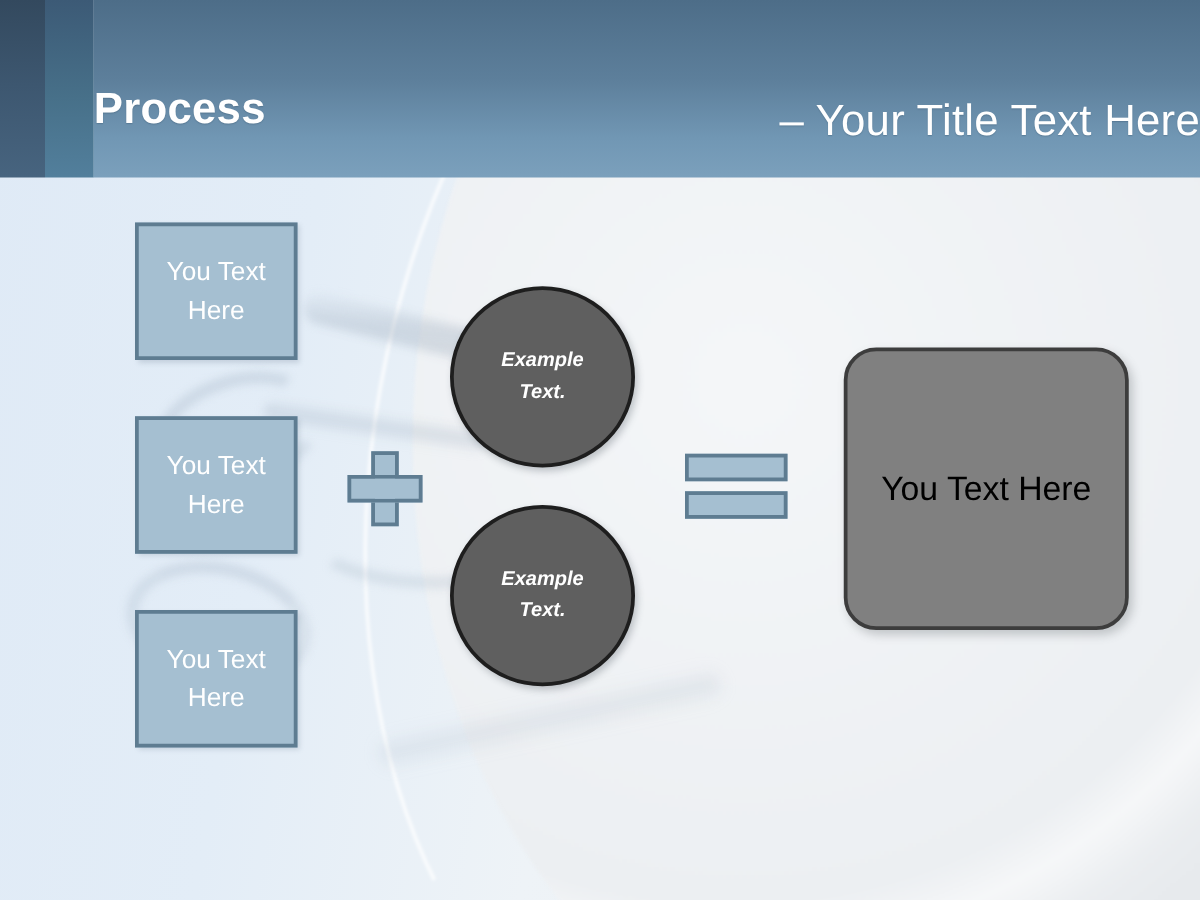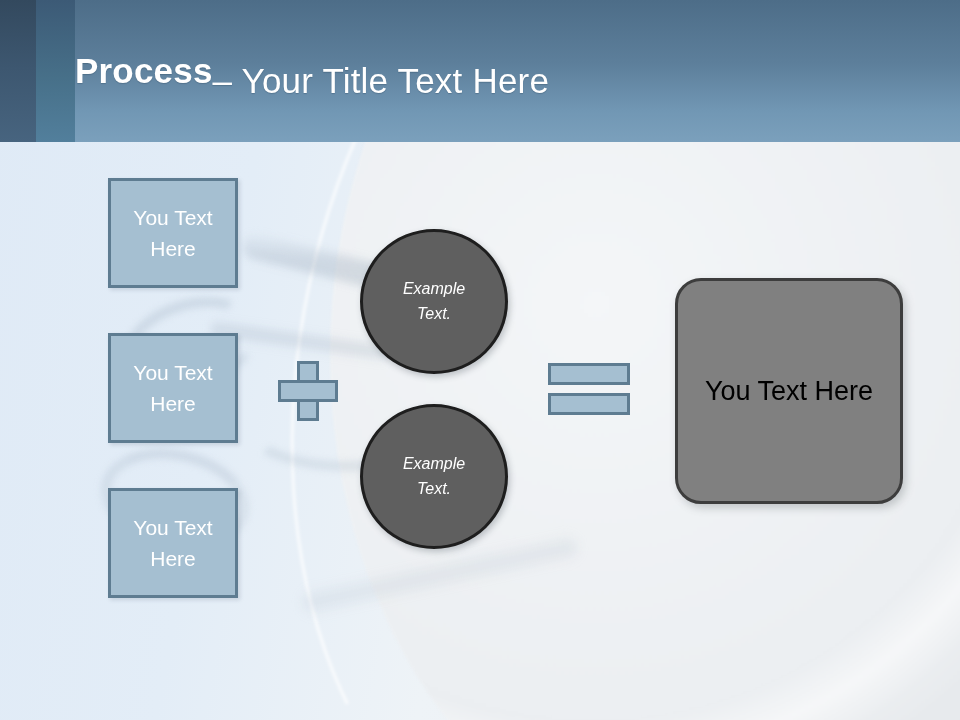--- a/index.html
+++ b/index.html
@@ -116,25 +116,25 @@
   }
   .band {
     position: absolute;
     top: 0; height: 142px;
   }
   .band-1 { left: 0;    width: 36px;  background: linear-gradient(180deg, #33495e 0%, #3d5770 48%, #47647f 100%); }
   .band-2 { left: 36px; width: 39px;  background: linear-gradient(180deg, #3c5a76 0%, #477089 55%, #527f9c 100%); }
   .band-3 { left: 75px; width: 885px; background: linear-gradient(180deg, #4d6d88 0%, #5d7f9b 45%, #7197b4 78%, #7ba0bc 100%); }
   .header-title {
     position: absolute;
-    left: 75px; top: 0;
+    left: 75px; top: 16px;
     width: 885px; height: 142px;
     display: flex;
     align-items: center;
-    justify-content: flex-start;
+    justify-content: space-between;
     color: #ffffff;
     font-size: 35px;
     letter-spacing: 0.2px;
     white-space: nowrap;
     text-shadow: 0 1px 1px rgba(20,40,60,0.22);
   }
   .title-strong { font-weight: bold; }
   .title-rest   { font-weight: normal; margin-top: 20px; }
 
   
@@ -166,21 +166,21 @@
     background: #5f5f5f;
     border: 3px solid #1e1e1e;
     box-sizing: border-box;
     display: flex;
     flex-direction: column;
     align-items: center;
     justify-content: center;
     text-align: center;
     color: #ffffff;
     font-size: 16px;
-    font-weight: normal;
+    font-weight: bold;
     font-style: italic;
     line-height: 1.55;
     box-shadow: 2px 3px 6px rgba(70,80,90,0.30);
   }
   .circle-1 { left: 360px; top: 229px; }
   .circle-2 { left: 360px; top: 404px; }
 
   .plus {
     position: absolute;
     left: 278px; top: 361px;

